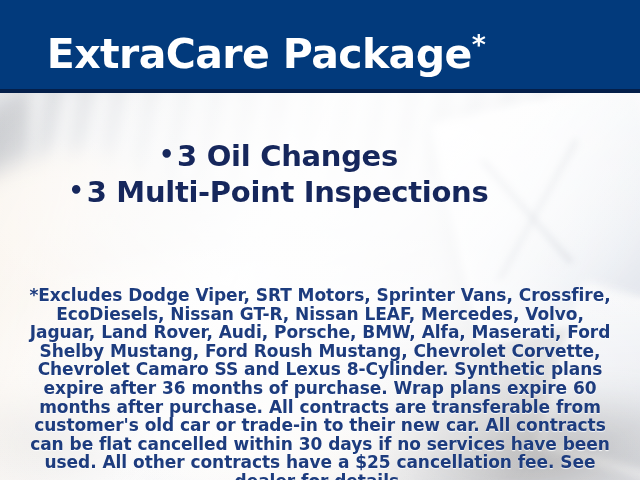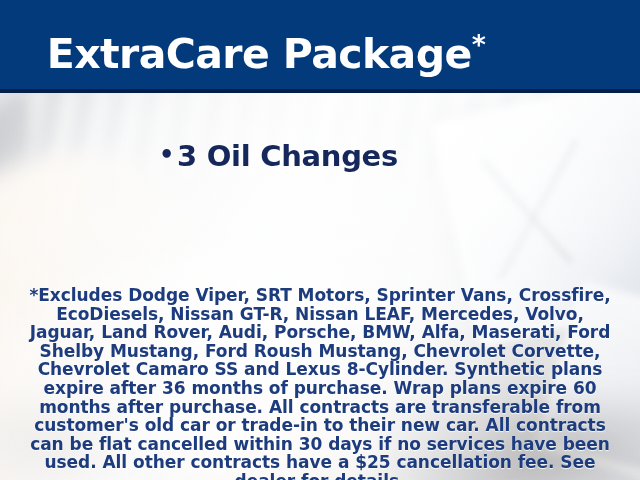--- a/index.html
+++ b/index.html
@@ -248,17 +248,18 @@
     <div class="bg-sheen"></div>
     <div class="bg-wash"></div>
   </div>
 
   <div class="header-banner"></div>
   <div class="header-underline"></div>
   <div class="header-title"><span>ExtraCare Package</span><span class="star">*</span></div>
 
   <div class="bullets">
     <div class="bullet-line"><span class="dot">•</span><span>3 Oil Changes</span></div>
+    <div class="bullet-line"><span class="dot">•</span><span>3 Multi-Point Inspections</span></div>
   </div>
 
   <div class="fineprint">*Excludes Dodge Viper, SRT Motors, Sprinter Vans, Crossfire, EcoDiesels, Nissan GT-R, Nissan LEAF, Mercedes, Volvo, Jaguar, Land Rover, Audi, Porsche, BMW, Alfa, Maserati, Ford Shelby Mustang, Ford Roush Mustang, Chevrolet Corvette, Chevrolet Camaro SS and Lexus 8-Cylinder. Synthetic plans expire after 36 months of purchase. Wrap plans expire 60 months after purchase. All contracts are transferable from customer's old car or trade-in to their new car. All contracts can be flat cancelled within 30 days if no services have been used. All other contracts have a $25 cancellation fee. See dealer for details.</div>
 
 </div>
 
 </body></html>

